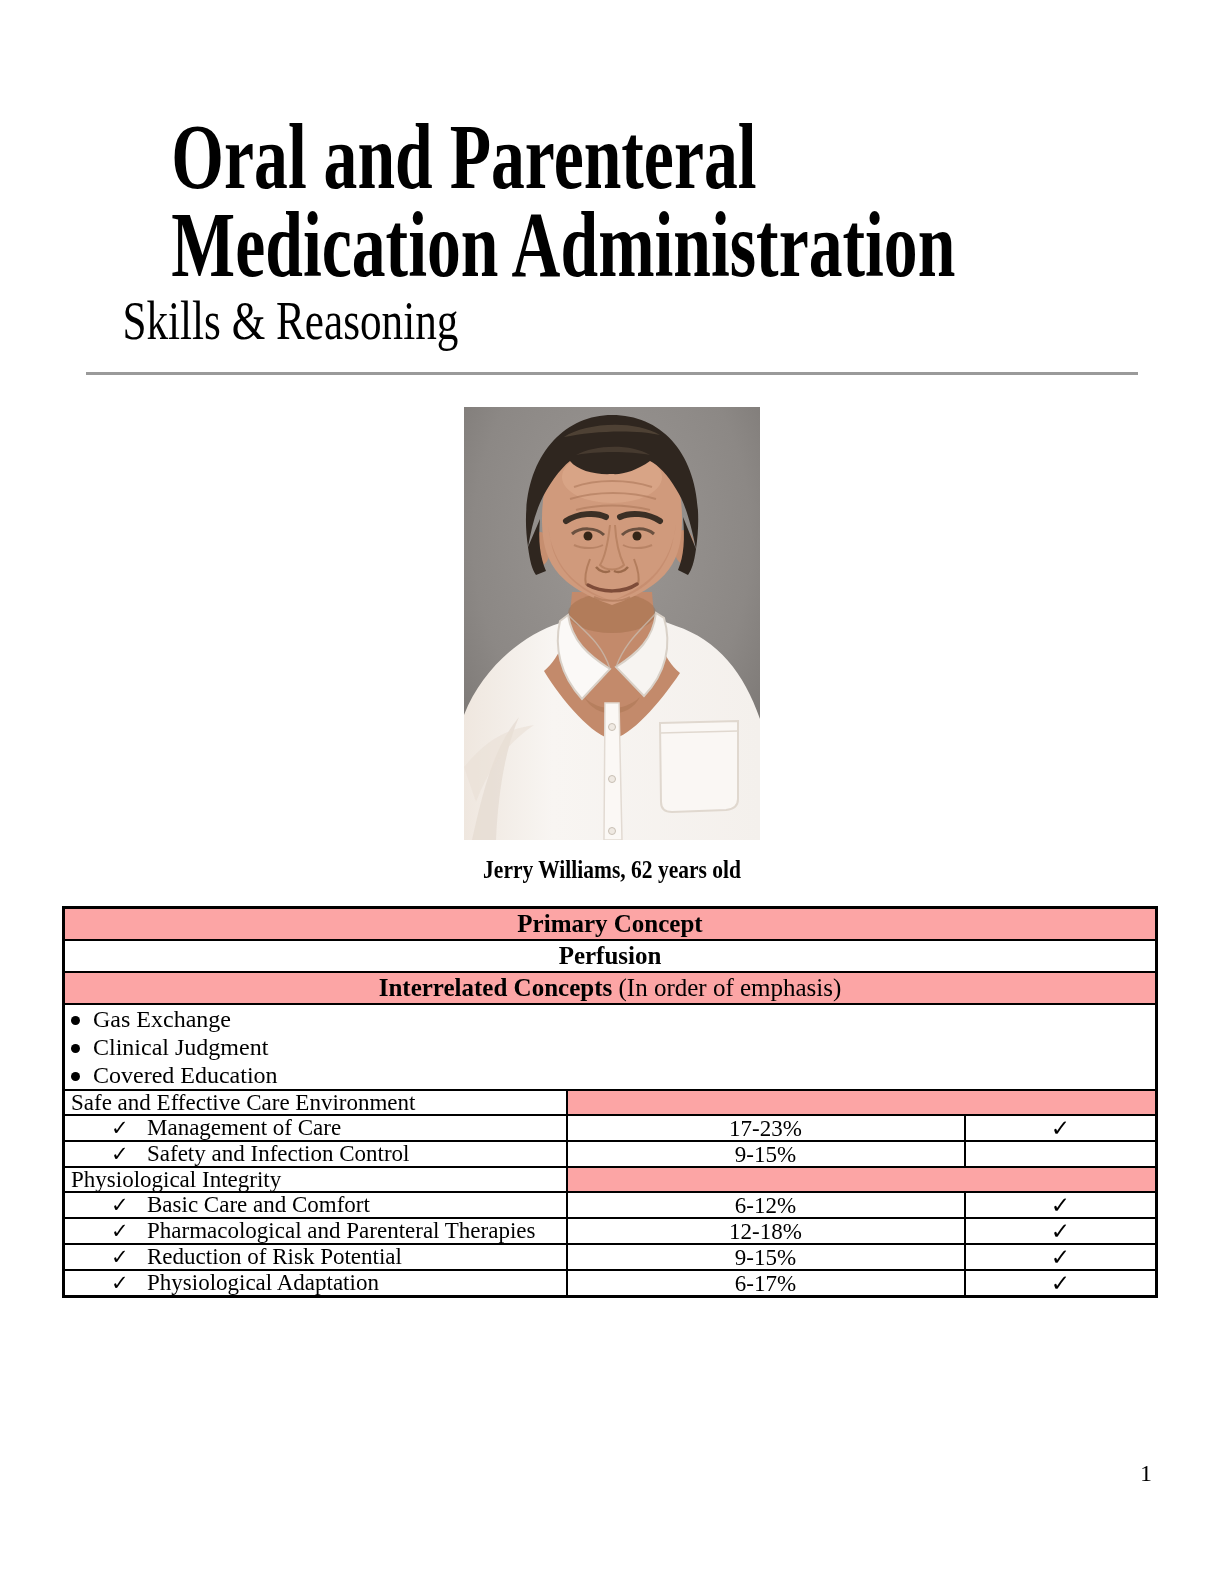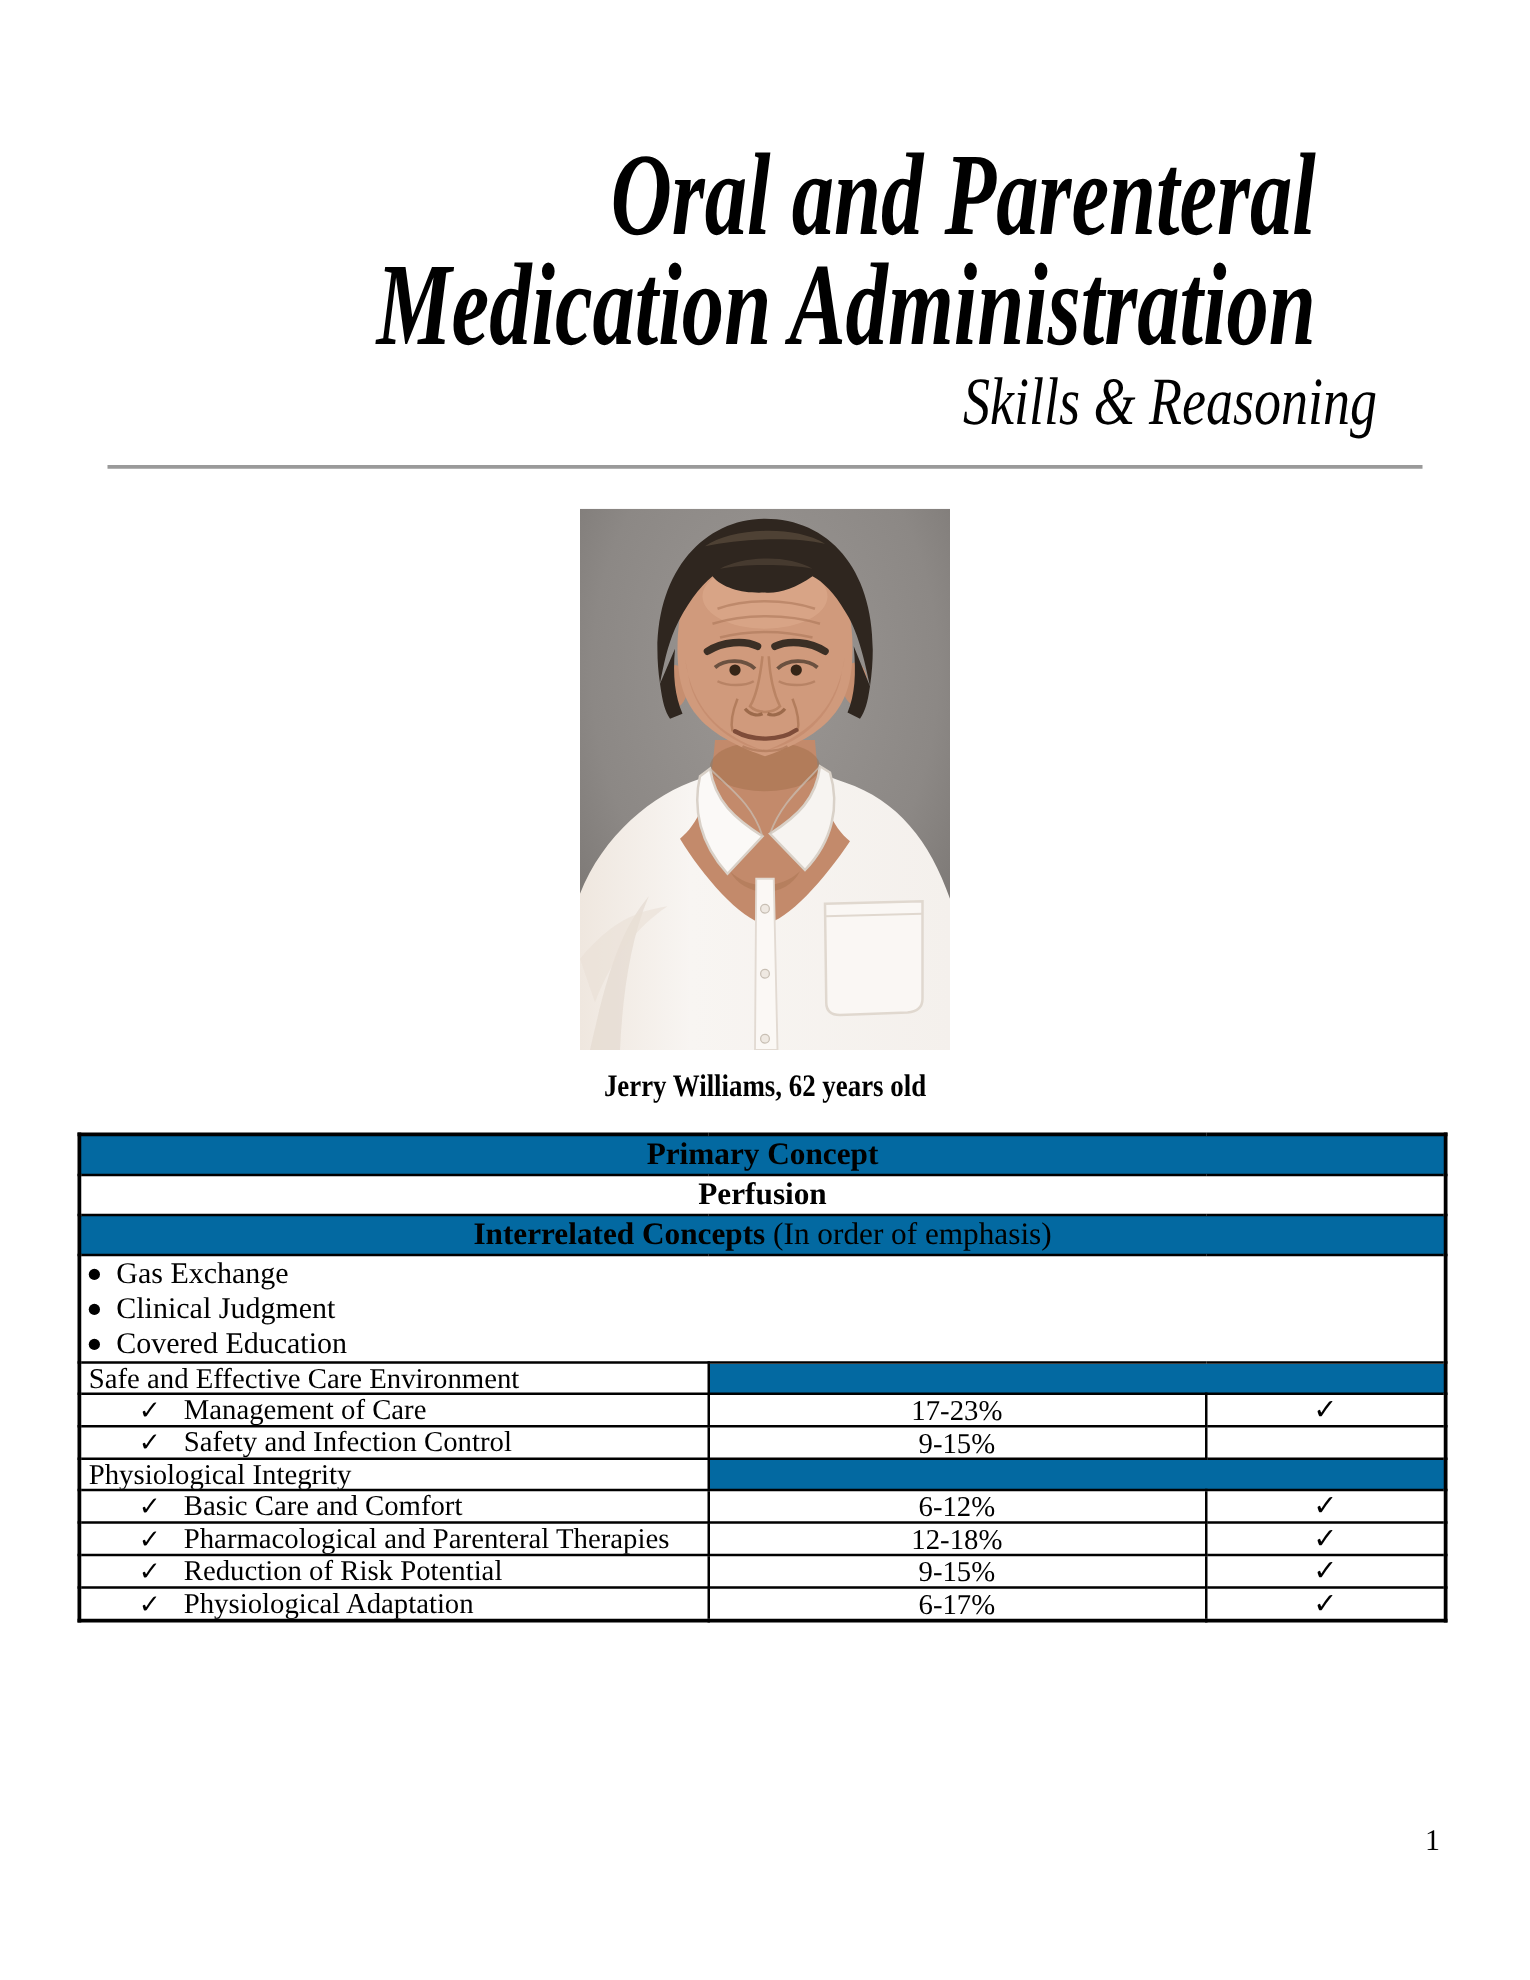--- a/index.html
+++ b/index.html
@@ -4,21 +4,21 @@
 <style>
   html,body { margin:0; padding:0; }
   body {
     width:1224px; height:1584px;
     background:#ffffff;
     font-family:"Liberation Serif", serif;
     color:#000;
     position:relative;
     overflow:hidden;
   }
-  .title-block { text-align:right; padding-top:112px;font-style:italic; }
+  .title-block { text-align:left; padding-top:112px; }
   .title-line {
     font-weight:bold; font-size:94px; line-height:88px;
     white-space:nowrap; transform:scaleX(0.72); transform-origin:50% 50%;
   }
   .subtitle {
     font-size:54px; line-height:58px; margin-top:4px;
     white-space:nowrap; transform:scaleX(0.80); transform-origin:50% 50%;
   }
   .rule {
     width:1052px; margin:22px auto 0; border:none; height:0;
@@ -31,21 +31,21 @@
   }
   table.concept {
     border-collapse:collapse; table-layout:fixed;
     width:1093px; margin:22px 0 0 62px;
     border:3px solid #000;
   }
   table.concept td, table.concept th {
     border:2px solid #000; font-size:23px; padding:0 6px;
     vertical-align:middle; overflow:hidden;
   }
-  .gray { background:#0369a1; }
+  .gray { background:#fca5a5; }
   .center { text-align:center; }
   .bold { font-weight:bold; }
   tr.r-big td { height:30px; font-size:25px; }
   tr.colhead th { font-weight:bold; font-size:24px; line-height:27px; height:56px; text-align:center; }
   tr.body-row td { height:22px; line-height:23px; }
   td.bullets { padding:4px 0 6px 415px; }
   td.bullets ul { margin:0; padding:0; list-style:none; }
   td.bullets li { line-height:28px; font-size:24px; white-space:nowrap;font-family:Liberation Serif, serif; }
   .bullet-dot {
     display:inline-block; width:9px; height:9px; border-radius:50%;

